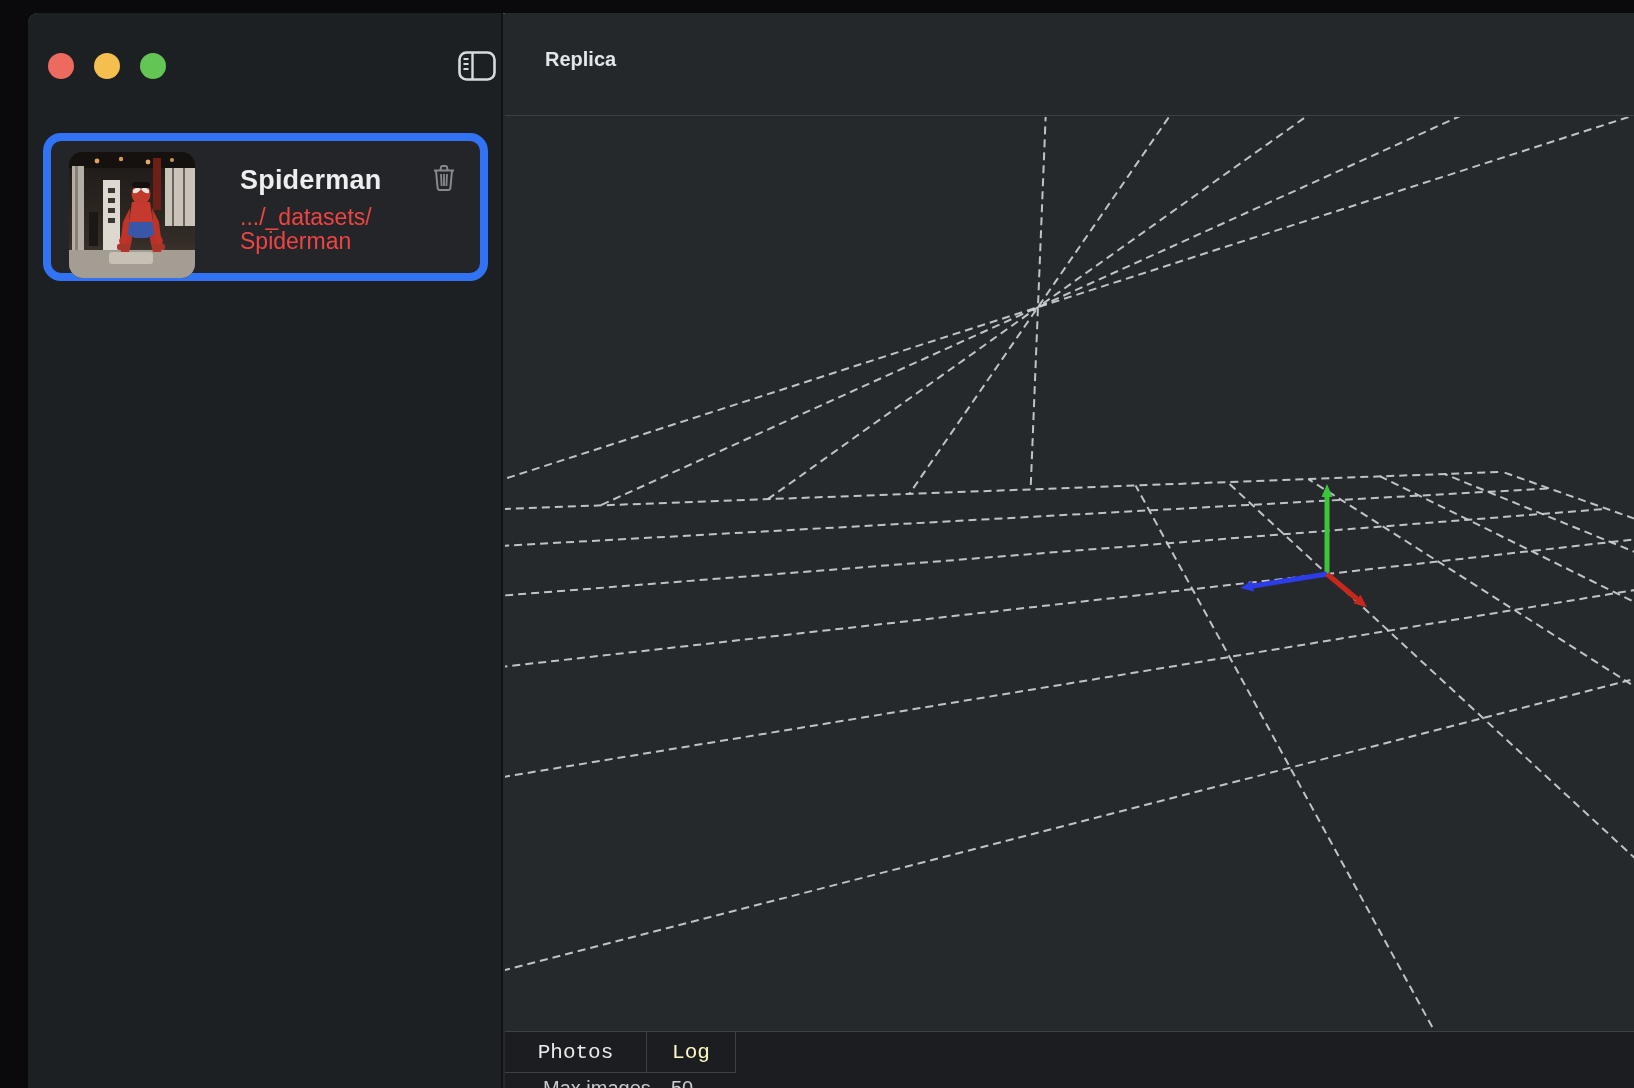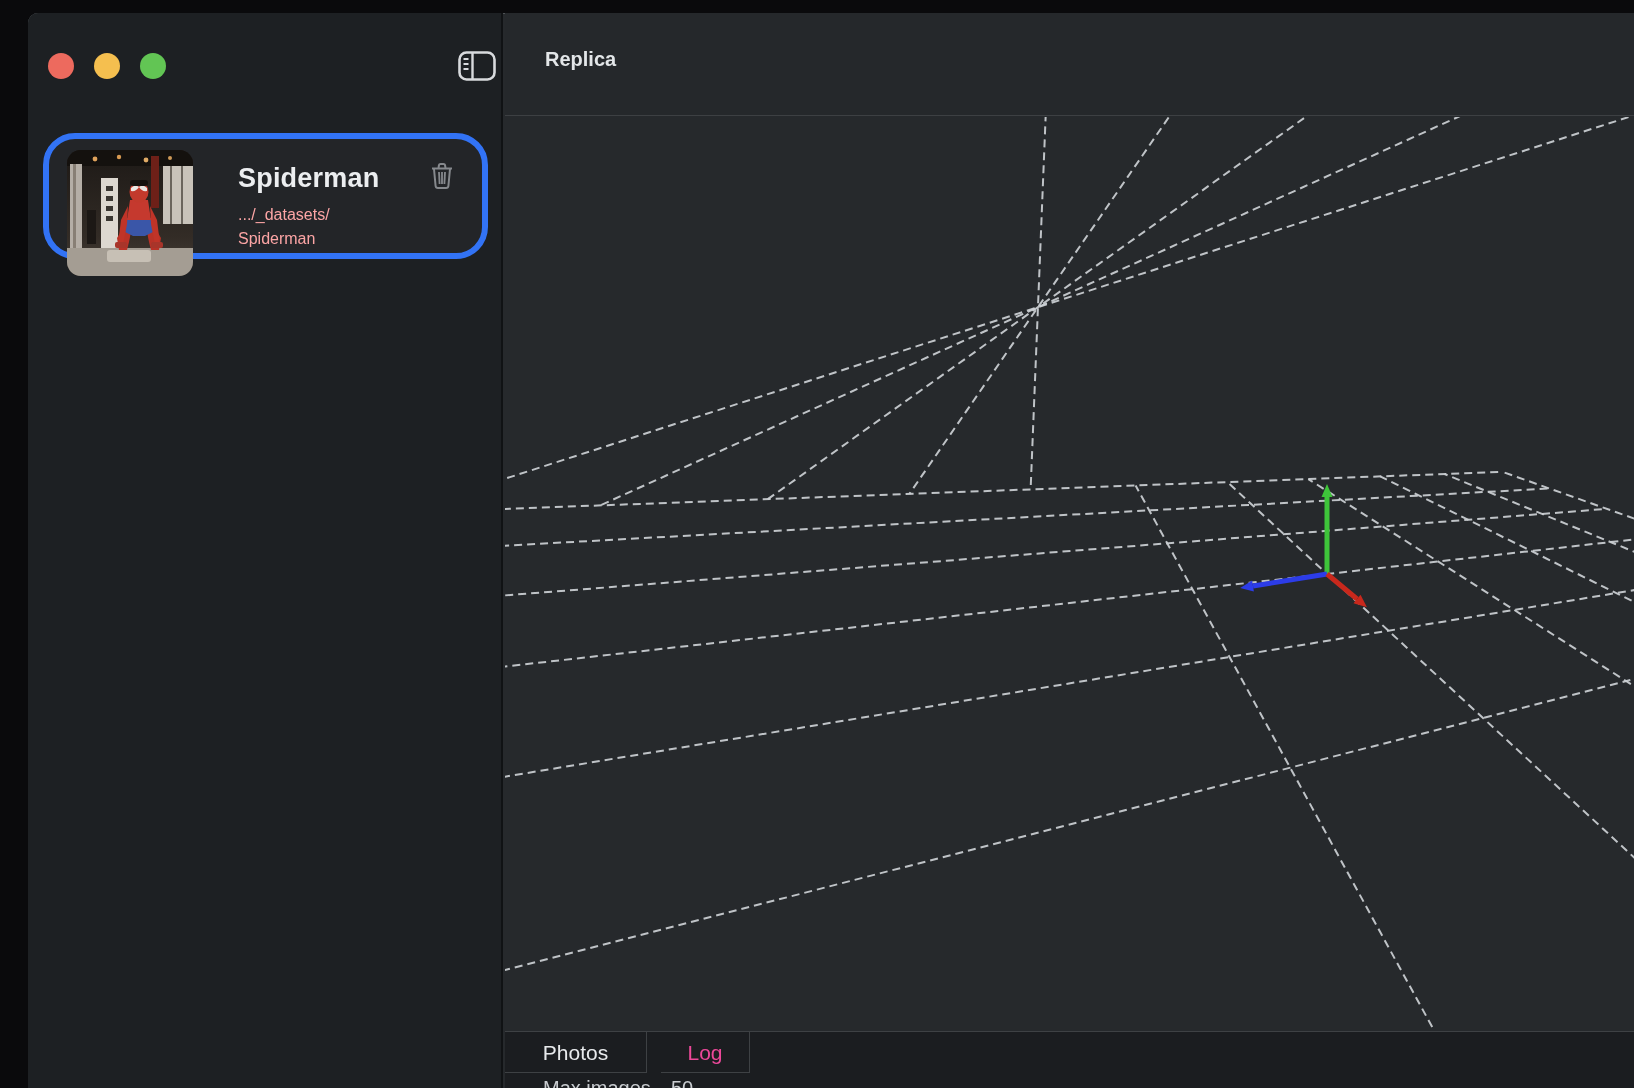--- a/index.html
+++ b/index.html
@@ -11,50 +11,50 @@
             background:#26292c; border-radius:10px 0 0 0; overflow:hidden;
             box-shadow: inset 0 1px 0 #4e5154, inset 1px 0 0 #3a3d40; }
 
   
   .sidebar { position:absolute; left:0; top:0; width:475px; height:100%;
              background:#1d2023; border-right:2px solid #101214; }
   .traffic-lights { position:absolute; left:20px; top:40px; display:flex; gap:20px; }
   .traffic-lights span { width:26px; height:26px; border-radius:50%; display:block; }
   .sidebar-toggle { position:absolute; left:430px; top:38px; width:38px; height:30px;
                     background:transparent; border:none; cursor:pointer; }
-  .dataset-card { position:absolute; left:15px; top:120px; width:445px; height:126px;
-                  border:6px solid #84cc16; border-radius:32px; background:#232528; }
+  .dataset-card { position:absolute; left:15px; top:120px; width:445px; height:148px;
+                  border:8px solid #84cc16; border-radius:18px; background:#232528; }
   .thumb { position:absolute; left:18px; top:11px; width:126px; height:126px;
            border-radius:14px; overflow:hidden; background:#241f1c; }
   .card-title { position:absolute; left:189px; top:24px; font-size:27px; font-weight:bold;
                 color:#eceef0; letter-spacing:0.2px; }
-  .card-path { position:absolute; left:189px; top:64px; font-size:16px; line-height:24px;
-               color:#fca5a5; }
+  .card-path { position:absolute; left:189px; top:64px; font-size:23px; line-height:24px;
+               color:#ef4444; }
   .trash-btn { position:absolute; left:381px; top:24px; width:24px; height:28px;
                background:transparent; border:none; cursor:pointer; }
 
   
   .main { position:absolute; left:477px; top:0; right:0; height:100%; }
   .titlebar { position:absolute; left:0; top:0; right:0; height:103px; background:#25282b;
               border-bottom:1px solid #3d4043; }
   .app-title { position:absolute; left:40px; top:35px; font-size:20px; font-weight:bold;
                color:#e3e6e8; }
   .viewport { position:absolute; left:0; top:104px; right:0; height:914px; background:#26292c;
               cursor:grab; }
   .viewport svg { position:absolute; left:0; top:0; }
 
   
   .bottom-panel { position:absolute; left:0; top:1018px; right:0; bottom:0;
                   background:#1b1d20; border-top:1px solid #3e4144; }
   .tab { position:absolute; top:0; height:41px; border-right:1px solid #3e4144;
          border-bottom:1px solid #3e4144; background:transparent; border-top:none; border-left:none;
          font-size:21px; text-align:center; line-height:41px; cursor:pointer;
-         font-family:Liberation Sans, sans-serif; }
+         font-family:Liberation Mono, monospace; }
   .tab-photos { left:0px; width:142px; color:#e8eaec; }
-  .tab-log { left:156px; width:89px; color:#ec4899; }
+  .tab-log { left:142px; width:89px; color:#fef9c3; }
   .partial-row { position:absolute; top:45px; left:0; right:0; height:30px; color:#c9ccd0;
                  font-size:20px; }
   .partial-row .pr-label { position:absolute; left:38px; }
   .partial-row .pr-value { position:absolute; left:166px; }
 </style>
 </head>
 <body>
 
 <div class="window">
 

